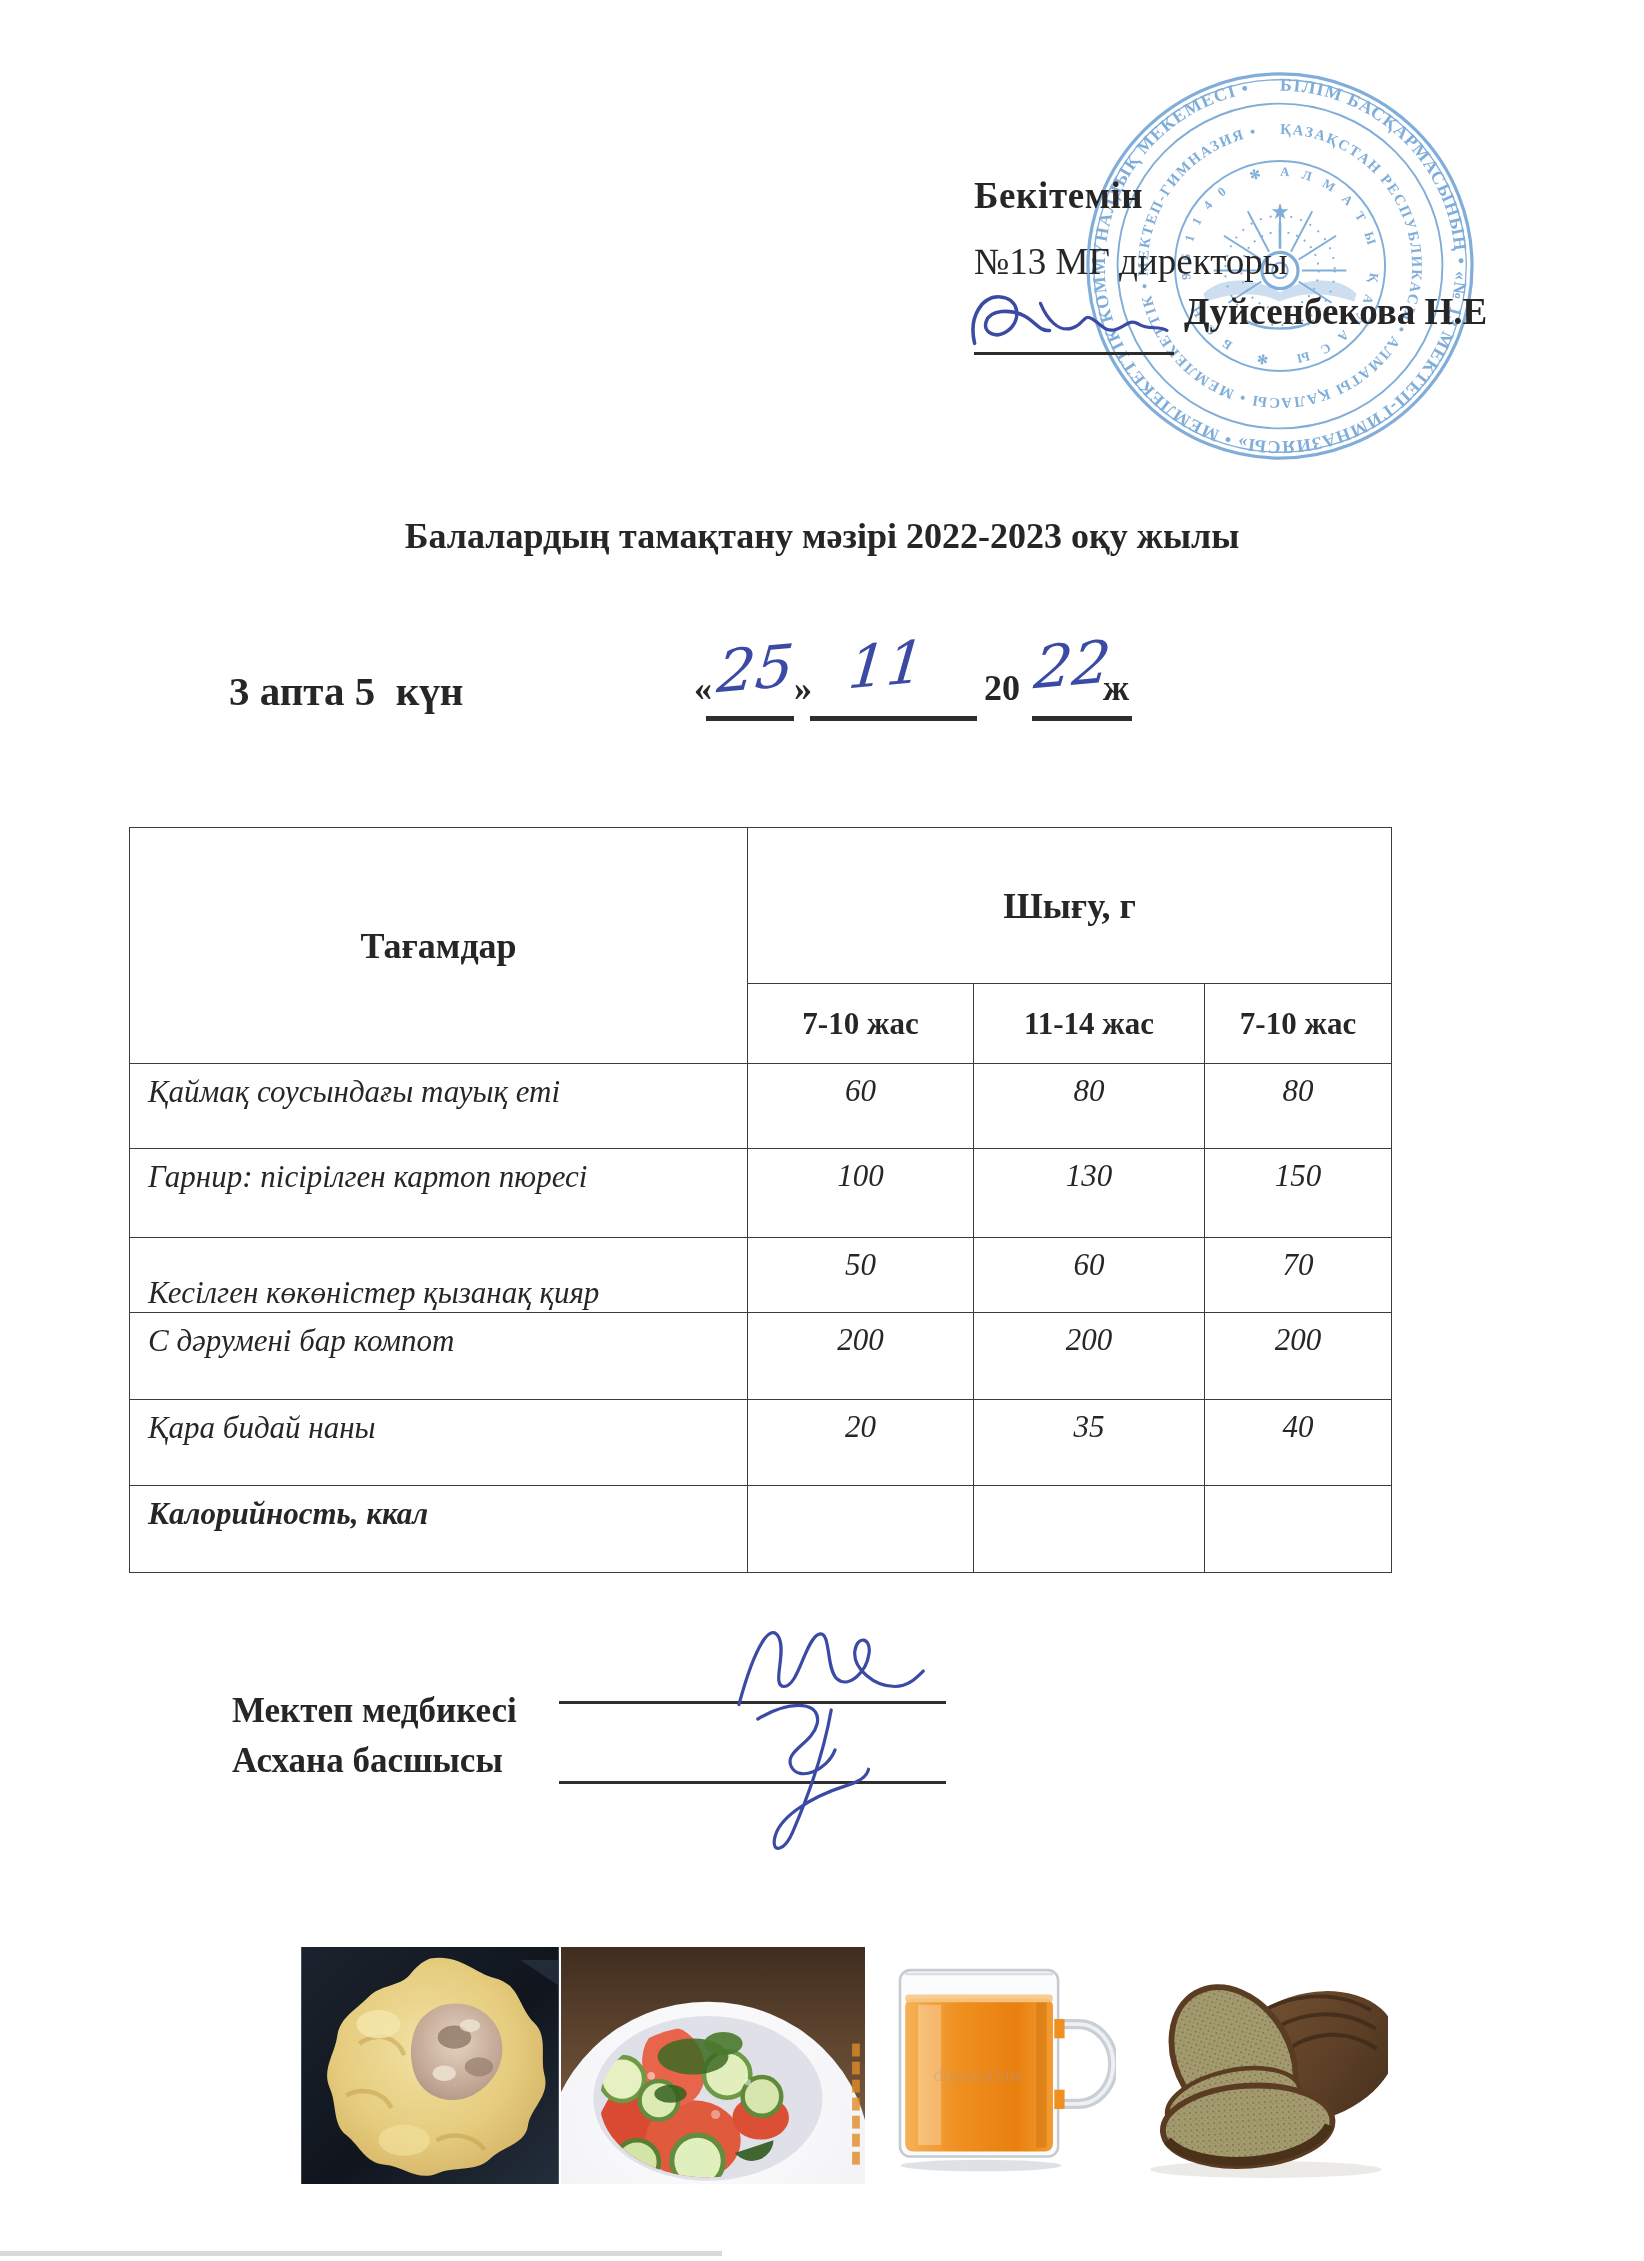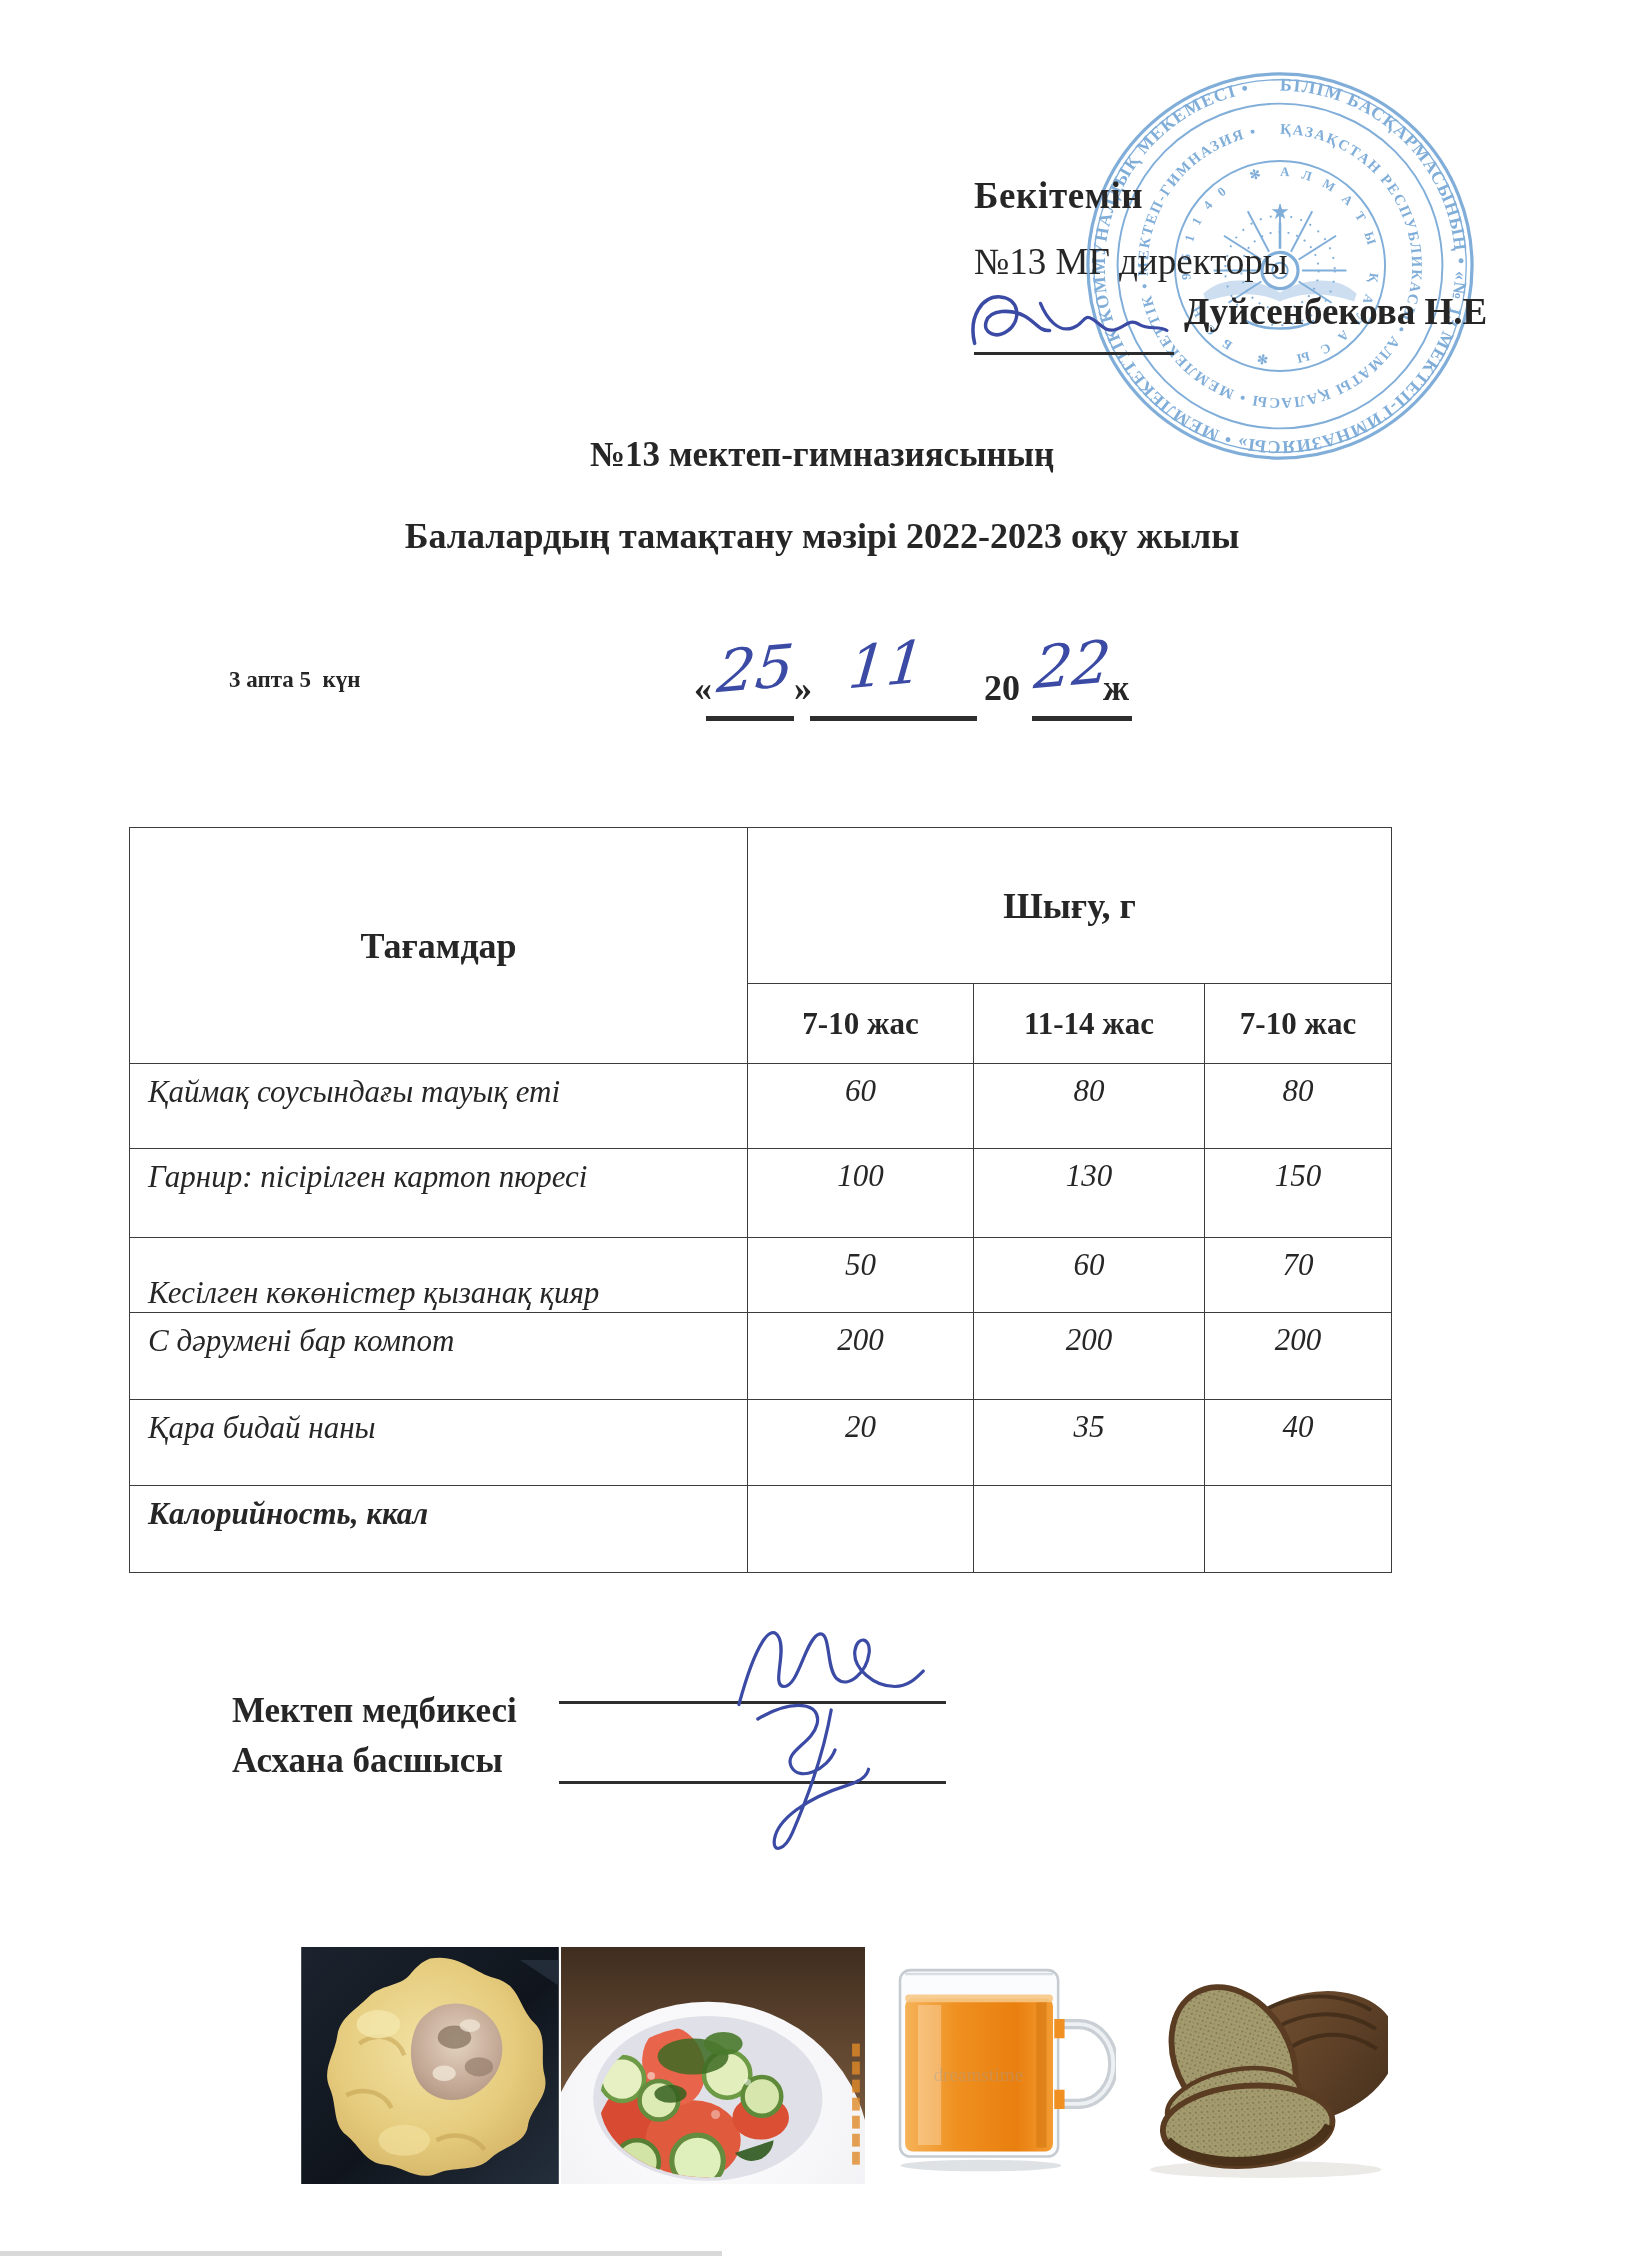--- a/index.html
+++ b/index.html
@@ -10,21 +10,21 @@
   .approve-word{left:974px;top:174px;font-size:37px;font-weight:bold;letter-spacing:0.6px;}
   .approve-role{left:974px;top:240px;font-size:37px;font-weight:normal;}
   .director-name{left:1184px;top:290px;font-size:37px;font-weight:bold;}
   .approve-underline{left:974px;top:352px;width:200px;height:0;border-top:3.9px solid #2c2c2c;}
   .stamp-wrap{left:1077px;top:63px;width:406px;height:406px;z-index:1;}
   .overstamp{z-index:2;}
   
   .title1{left:0;top:435px;width:1644px;text-align:center;font-size:35px;font-weight:bold;}
   .title2{left:0;top:515px;width:1644px;text-align:center;font-size:36px;font-weight:bold;}
   
-  .week-label{left:229px;top:667px;font-size:23px;font-weight:bold;white-space:pre;}
+  .week-label{left:229px;top:667px;font-size:41px;font-weight:bold;white-space:pre;}
   .q1{left:694px;top:667px;font-size:36px;font-weight:bold;}
   .q2{left:794px;top:667px;font-size:36px;font-weight:bold;}
   .c20{left:984px;top:667px;font-size:36px;font-weight:bold;}
   .zh{left:1103px;top:667px;font-size:36px;font-weight:bold;}
   .hw{font-family:"DejaVu Serif",serif;font-style:italic;color:var(--ink,#3b4aa4);
       transform:skewX(-10deg) rotate(-5deg);font-size:59px;line-height:1;}
   .hw-day{left:718px;top:639px;}
   .hw-month{left:849px;top:635px;}
   .hw-year{left:1035px;top:635px;}
   .dline{height:0;border-top:5.2px solid #2e2e2e;}
@@ -122,21 +122,20 @@
 
   <div class="abs approve-word overstamp">Бекітемін</div>
   <div class="abs approve-role overstamp">№13 МГ директоры</div>
   <svg class="abs dirsig" viewBox="0 0 330 150">
     <path class="ink-path" stroke-width="5.5" d="M18,112 C8,70 30,38 58,40 C86,42 92,74 70,92 C52,106 30,96 36,78 C42,60 74,58 96,70 C112,79 120,94 134,92"></path>
     <path class="ink-path" stroke-width="5" d="M120,50 C130,74 148,96 170,88 C188,82 186,66 200,74 C214,82 220,96 238,90 C252,85 258,74 272,82 C288,92 304,84 316,92"></path>
   </svg>
   <div class="abs approve-underline overstamp"></div>
   <div class="abs director-name overstamp">Дуйсенбекова Н.Е</div>
 
-  <div class="abs title1">№13 мектеп-гимназиясының</div>
   <div class="abs title2">Балалардың тамақтану мәзірі 2022-2023 оқу жылы</div>
 
   <div class="abs week-label">3 апта 5  күн</div>
   <div class="abs q1">«</div>
   <div class="abs hw hw-day">25</div>
   <div class="abs q2">»</div>
   <div class="abs hw hw-month">11</div>
   <div class="abs c20">20</div>
   <div class="abs hw hw-year">22</div>
   <div class="abs zh">ж</div>

